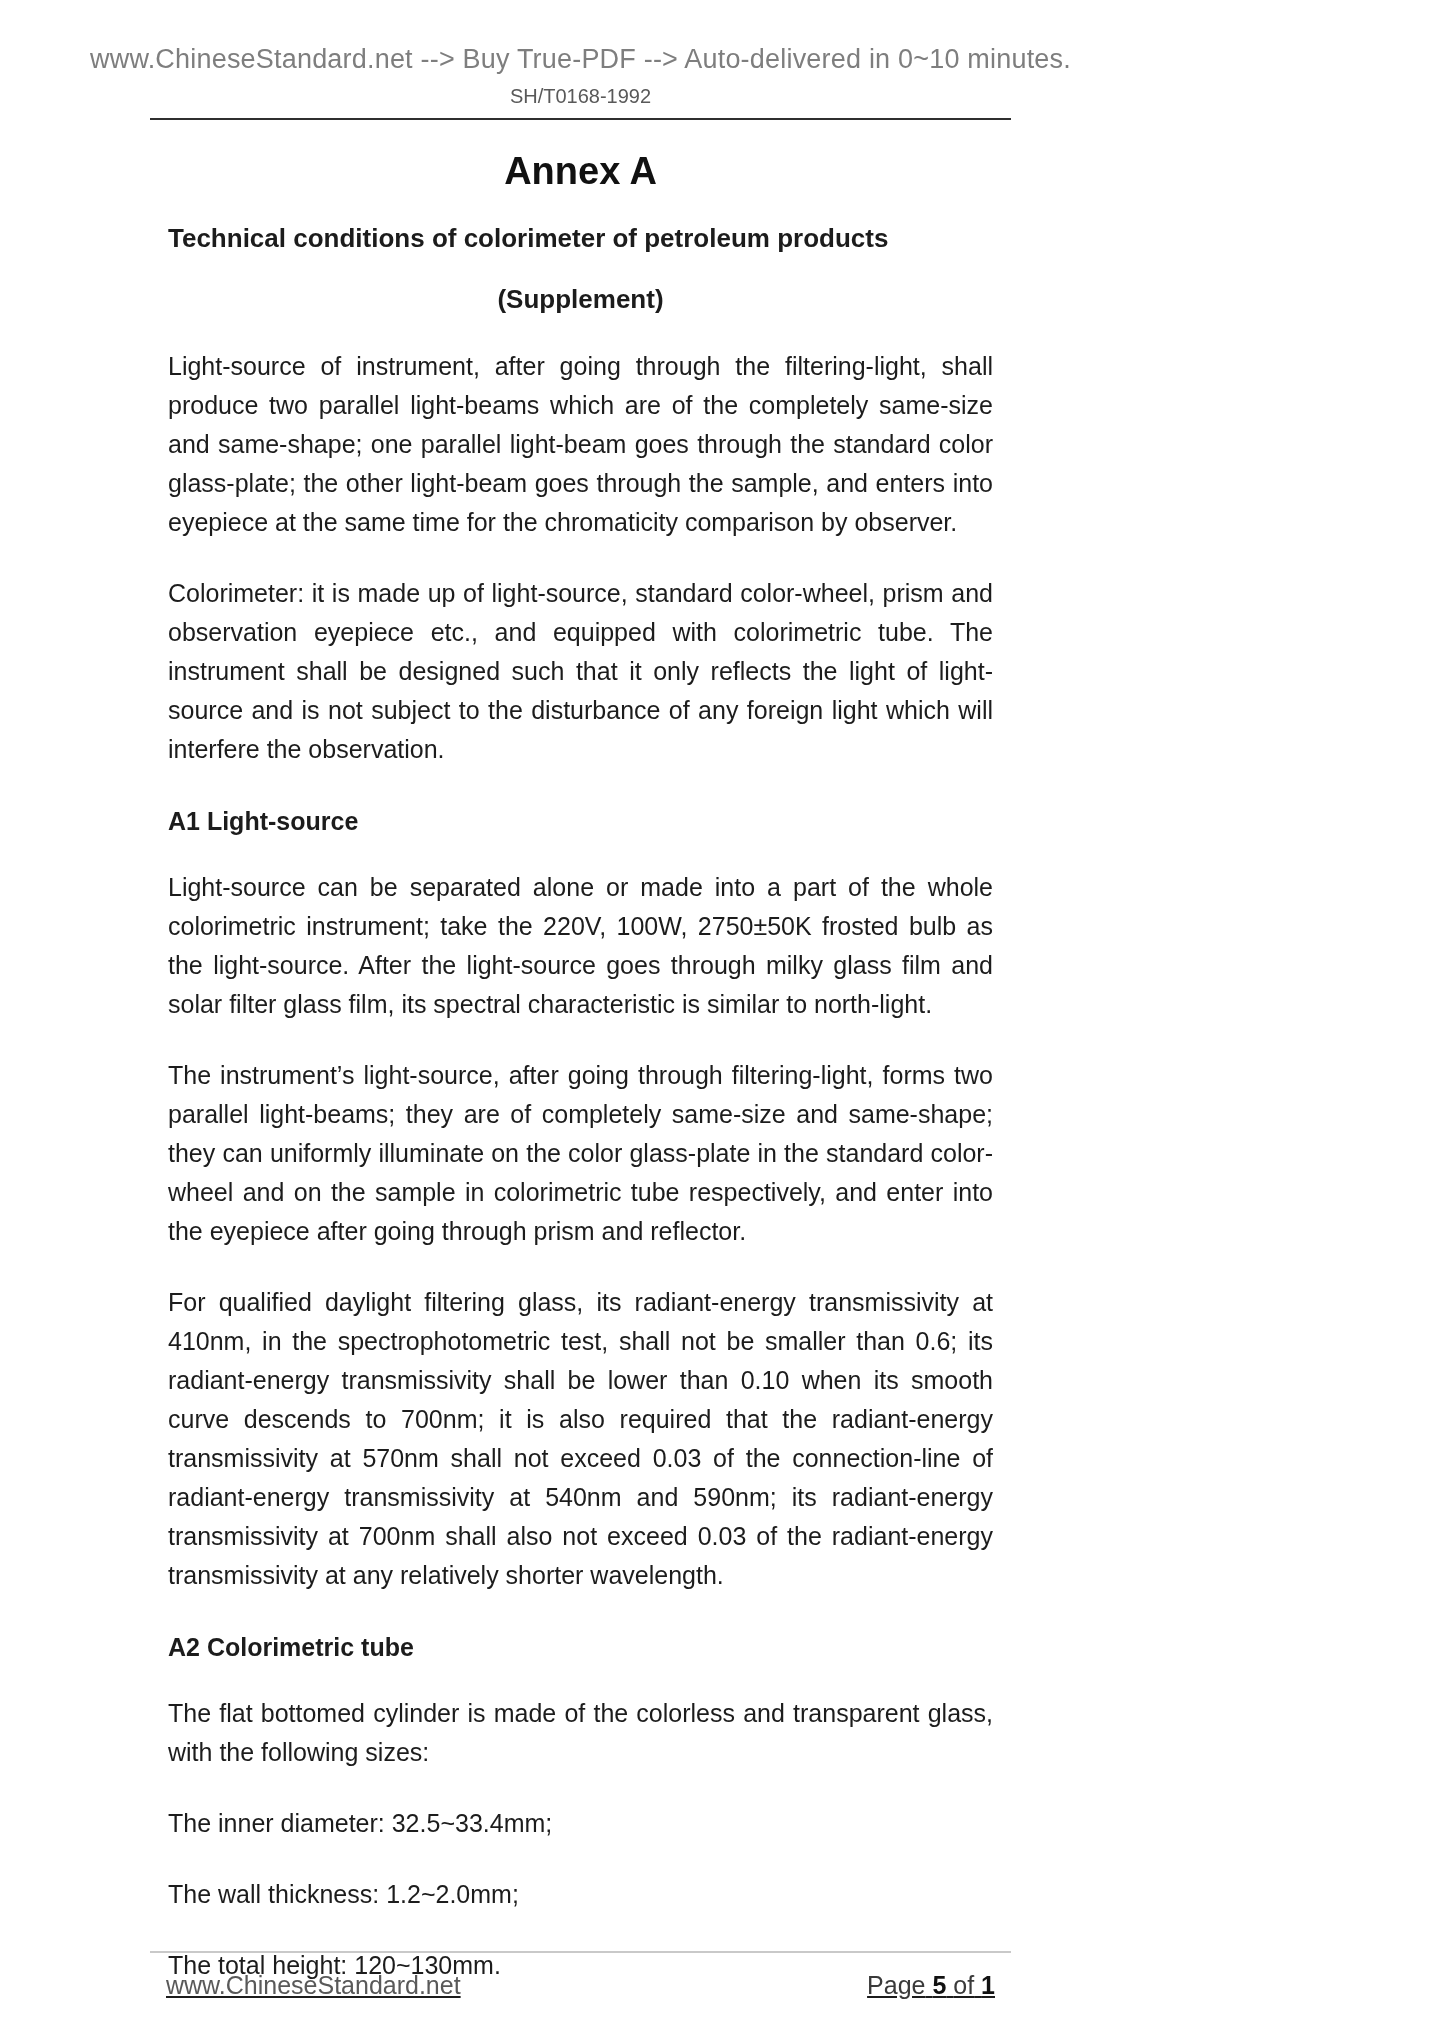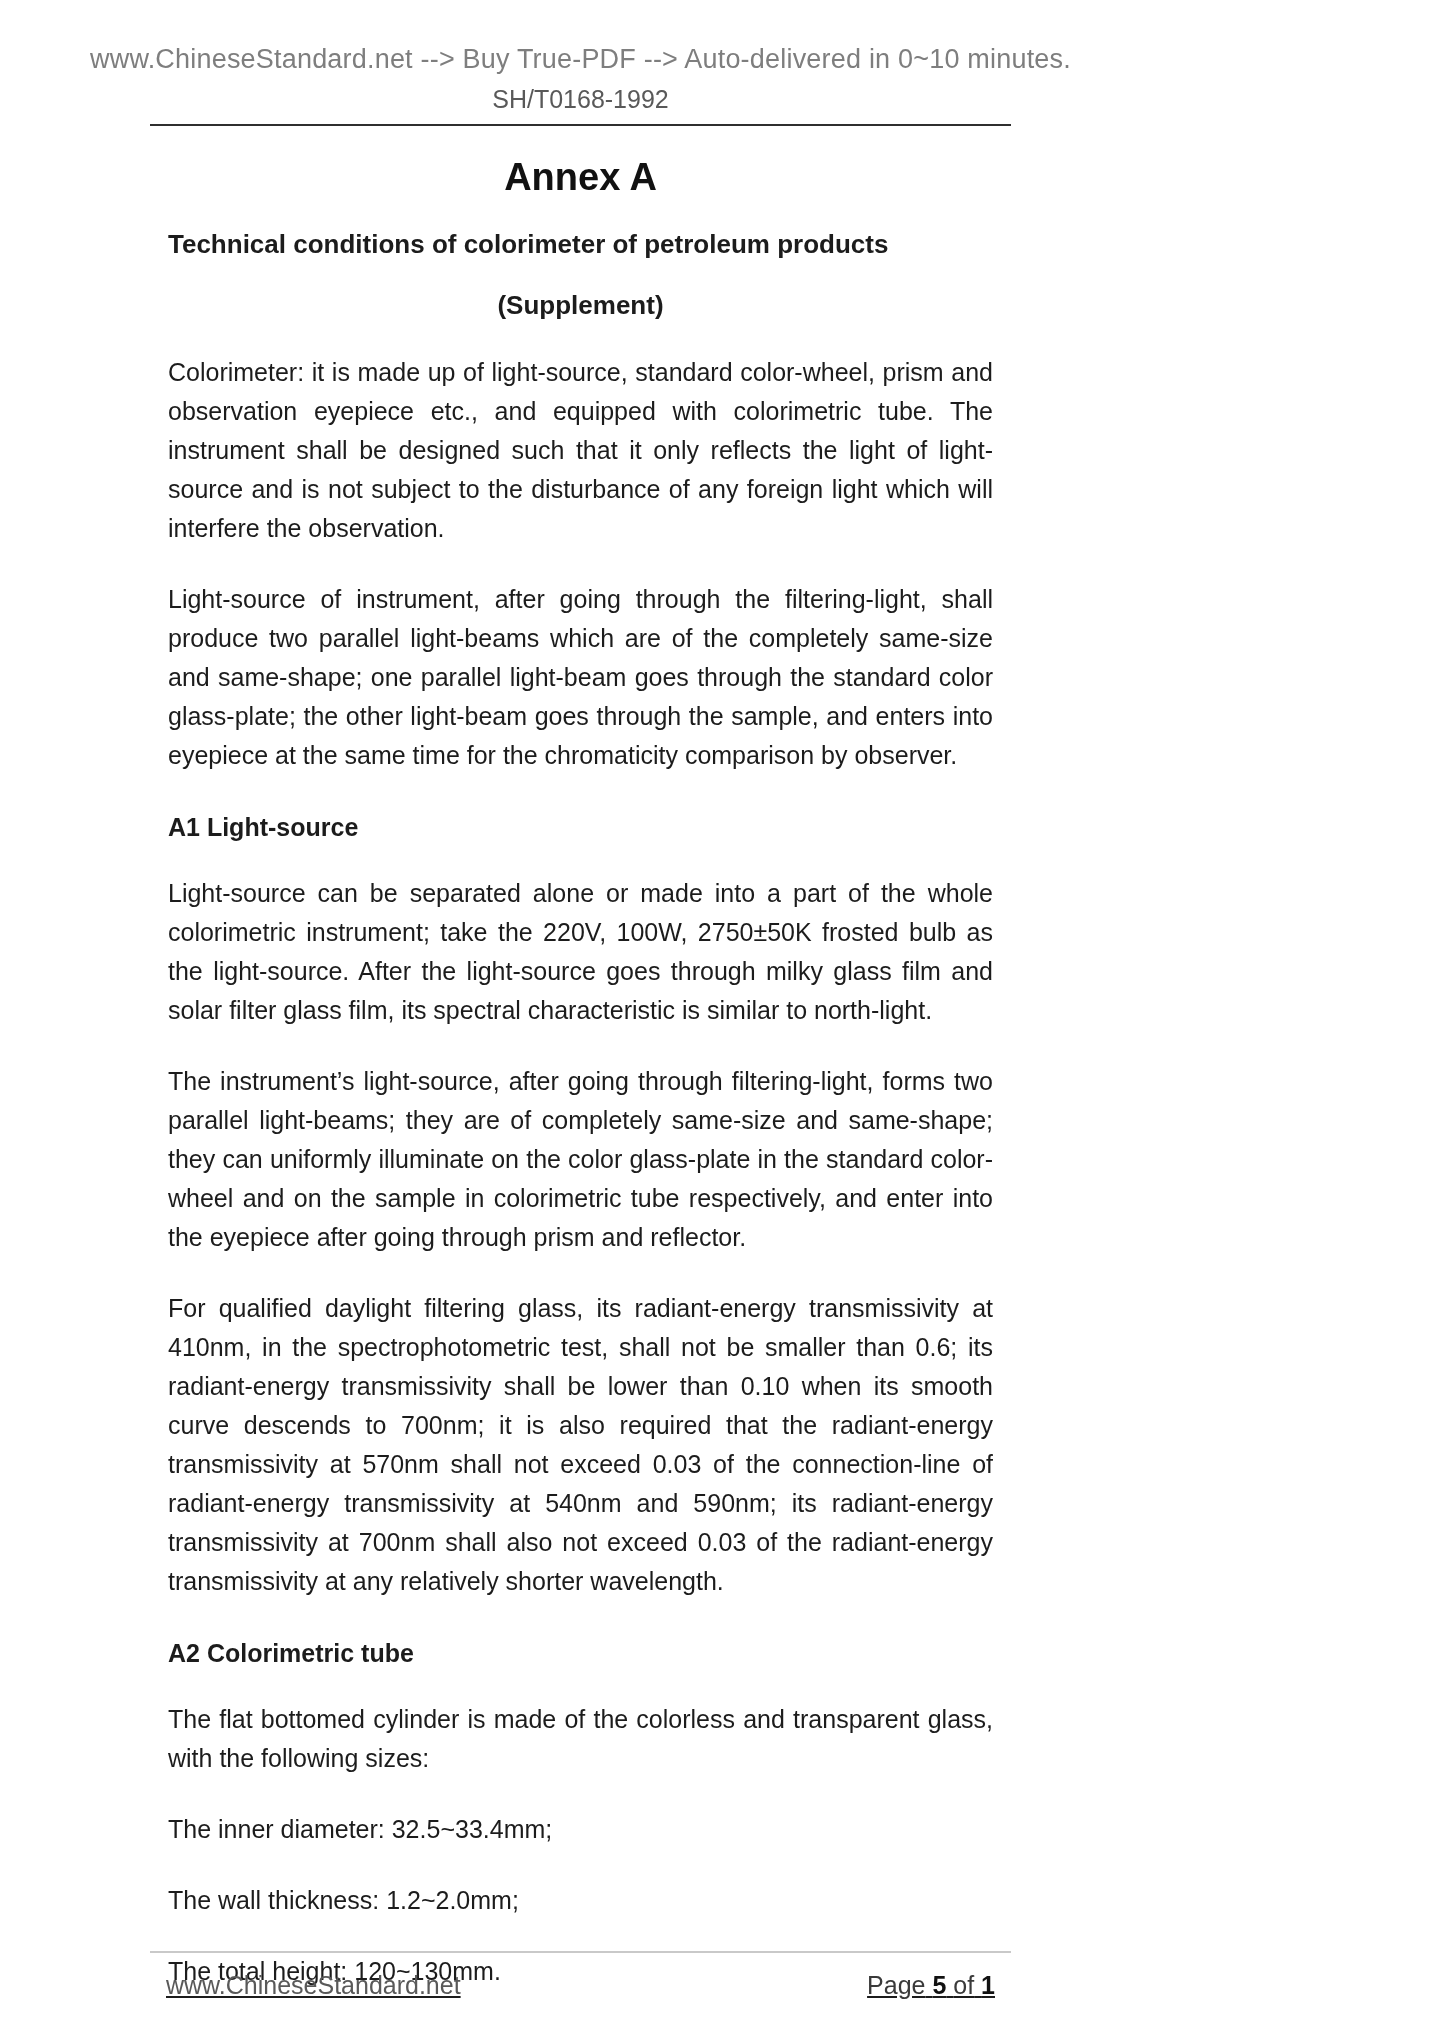--- a/index.html
+++ b/index.html
@@ -16,21 +16,21 @@
     color: #1c1c1c;
     overflow: hidden;
   }
   .header { padding-top: 44px; text-align: center; }
   .promo {
     font-size: 27px;
     color: #7e7e7e;
     letter-spacing: 0.2px;
   }
   .std-code {
-    font-size: 25px;
+    font-size: 20px;
     color: #595959;
     margin-top: 10px;
   }
   .header-rule {
     border: none;
     border-top: 2px solid #2f2f2f;
     margin: 10px 150px 0;
   }
   .content { padding: 0 168px; }
   .title {
@@ -93,23 +93,23 @@
     <div class="promo">www.ChineseStandard.net --&gt; Buy True-PDF --&gt; Auto-delivered in 0~10 minutes.</div>
     <div class="std-code">SH/T0168-1992</div>
     <hr class="header-rule">
   </div>
 
   <div class="content">
     <h1 class="title">Annex A</h1>
     <h2 class="subtitle">Technical conditions of colorimeter of petroleum products</h2>
     <h3 class="supplement">(Supplement)</h3>
 
+    <p class="para">Light-source of instrument, after going through the filtering-light, shall produce two parallel light-beams which are of the completely same-size and same-shape; one parallel light-beam goes through the standard color glass-plate; the other light-beam goes through the sample, and enters into eyepiece at the same time for the chromaticity comparison by observer.</p>
+
     <p class="para">Colorimeter: it is made up of light-source, standard color-wheel, prism and observation eyepiece etc., and equipped with colorimetric tube. The instrument shall be designed such that it only reflects the light of light-source and is not subject to the disturbance of any foreign light which will interfere the observation.</p>
-
-    <p class="para">Light-source of instrument, after going through the filtering-light, shall produce two parallel light-beams which are of the completely same-size and same-shape; one parallel light-beam goes through the standard color glass-plate; the other light-beam goes through the sample, and enters into eyepiece at the same time for the chromaticity comparison by observer.</p>
 
     <h4 class="section-heading">A1 Light-source</h4>
 
     <p class="para">Light-source can be separated alone or made into a part of the whole colorimetric instrument; take the 220V, 100W, 2750±50K frosted bulb as the light-source. After the light-source goes through milky glass film and solar filter glass film, its spectral characteristic is similar to north-light.</p>
 
     <p class="para">The instrument’s light-source, after going through filtering-light, forms two parallel light-beams; they are of completely same-size and same-shape; they can uniformly illuminate on the color glass-plate in the standard color-wheel and on the sample in colorimetric tube respectively, and enter into the eyepiece after going through prism and reflector.</p>
 
     <p class="para">For qualified daylight filtering glass, its radiant-energy transmissivity at 410nm, in the spectrophotometric test, shall not be smaller than 0.6; its radiant-energy transmissivity shall be lower than 0.10 when its smooth curve descends to 700nm; it is also required that the radiant-energy transmissivity at 570nm shall not exceed 0.03 of the connection-line of radiant-energy transmissivity at 540nm and 590nm; its radiant-energy transmissivity at 700nm shall also not exceed 0.03 of the radiant-energy transmissivity at any relatively shorter wavelength.</p>
 
     <h4 class="section-heading">A2 Colorimetric tube</h4>

